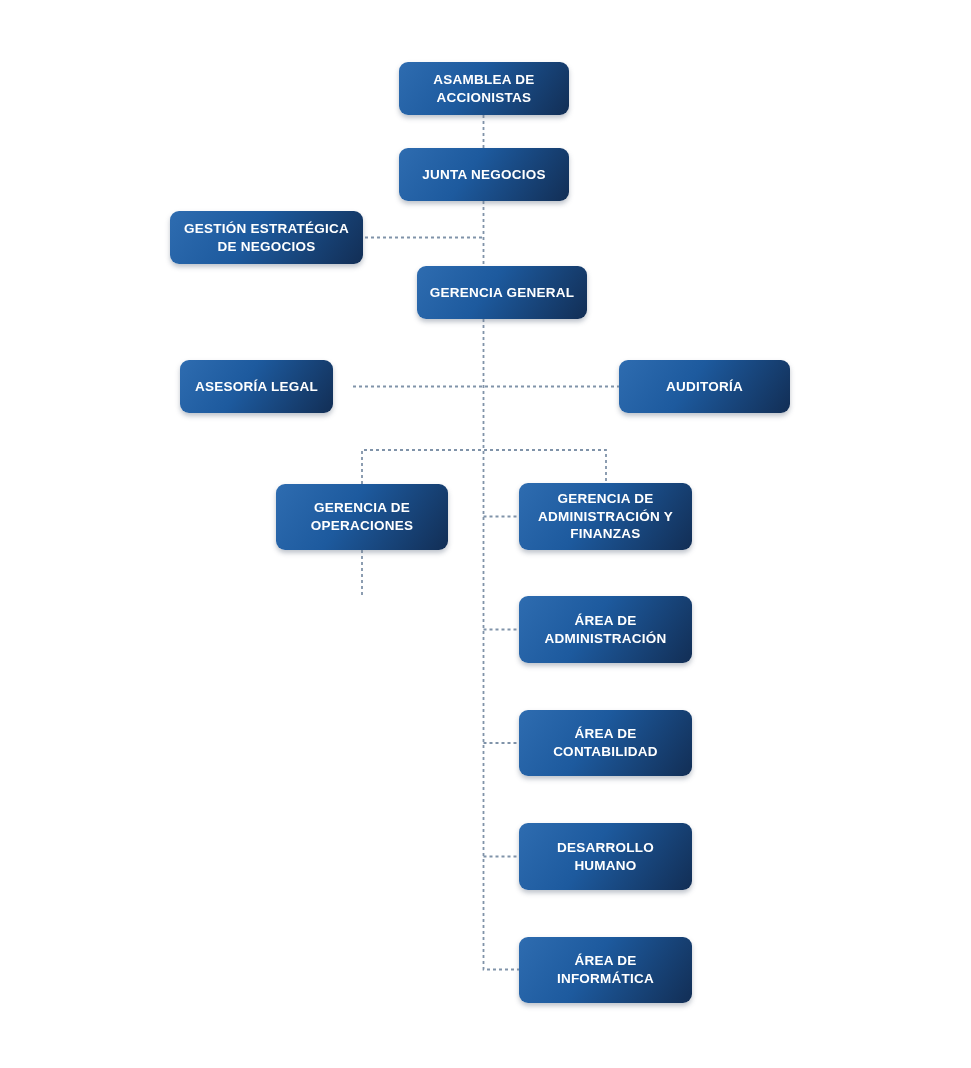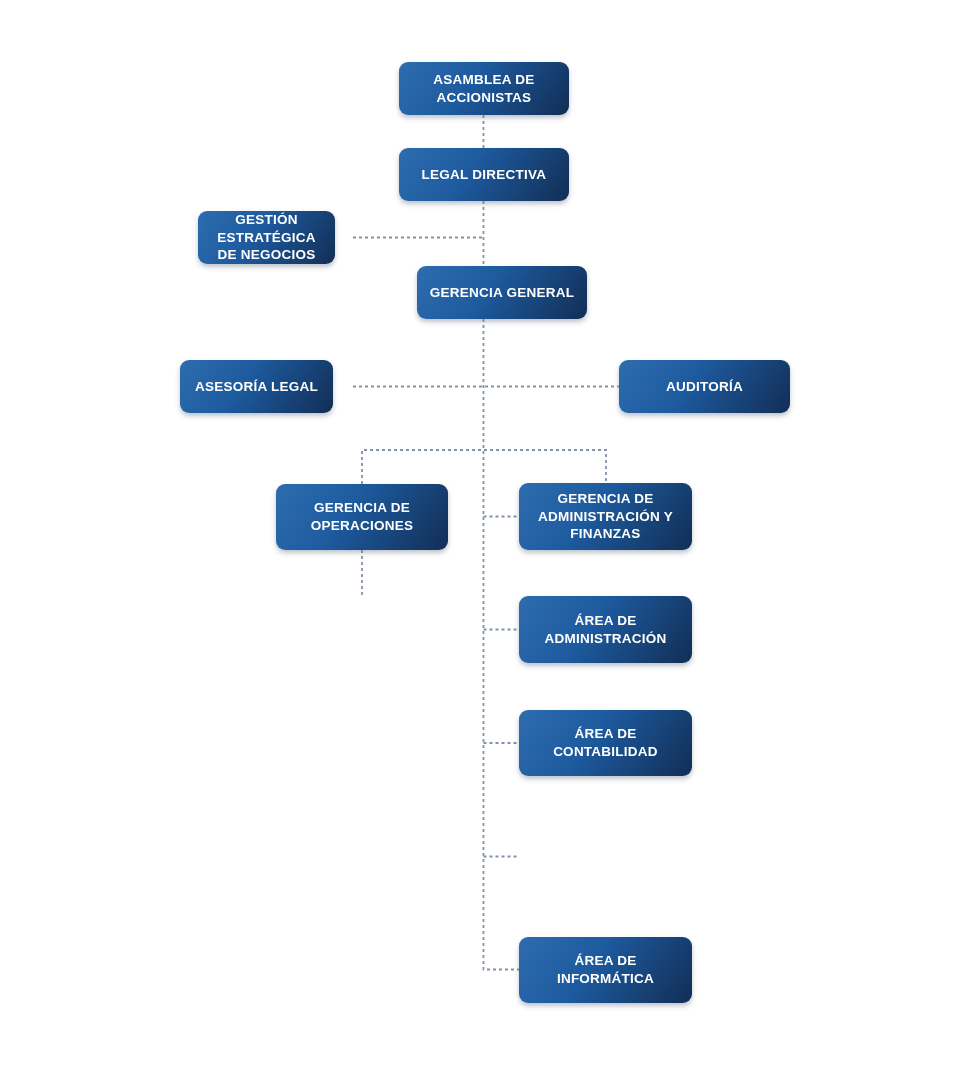--- a/index.html
+++ b/index.html
@@ -42,21 +42,21 @@
     white-space: pre-line;
     border-radius: 9px;
     background: linear-gradient(125deg, var(--node-start, #2e6cb0) 0%, #1d5a9e 42%, var(--node-end, #122e55) 100%);
     box-shadow: 0 3px 5px rgba(110, 122, 140, 0.45);
     padding: 2px 6px;
     box-sizing: border-box;
   }
   
   .n-asamblea      { left: 399px; top: 62px;  width: 170px; height: 53px; }
   .n-junta         { left: 399px; top: 148px; width: 170px; height: 53px; }
-  .n-gestion       { left: 198px; top: 211px; width: 137px; height: 53px; text-align: center; }
+  .n-gestion       { left: 170px; top: 211px; width: 193px; height: 53px; text-align: center; }
   .n-gerencia-gral { left: 399px; top: 266px; width: 170px; height: 53px; margin-left: 18px; }
   .n-asesoria      { left: 180px; top: 360px; width: 153px; height: 53px; }
   .n-auditoria     { left: 619px; top: 360px; width: 171px; height: 53px; }
   .n-operaciones   { left: 276px; top: 484px; width: 172px; height: 66px; }
   .n-admon-fin     { left: 519px; top: 483px; width: 173px; height: 67px; }
   .n-estaciones    { left: 276px; top: 597px; width: 172px; height: 66px; }
   .n-area-admon    { left: 519px; top: 596px; width: 173px; height: 67px; }
   .n-contabilidad  { left: 519px; top: 710px; width: 173px; height: 66px; }
   .n-desarrollo    { left: 519px; top: 823px; width: 173px; height: 67px; }
   .n-informatica   { left: 519px; top: 937px; width: 173px; height: 66px; }
@@ -75,31 +75,33 @@
     <path d="M362 484 V450 H606 V483"></path>
     <path d="M362 550 V597"></path>
     <path d="M483.5 516.5 H519"></path>
     <path d="M483.5 629.5 H519"></path>
     <path d="M483.5 743 H519"></path>
     <path d="M483.5 856.5 H519"></path>
   </svg>
 
   <div class="node n-asamblea">ASAMBLEA DE
 ACCIONISTAS</div>
-  <div class="node n-junta">LEGAL DIRECTIVA</div>
+  <div class="node n-junta">JUNTA NEGOCIOS</div>
   <div class="node n-gestion">GESTIÓN ESTRATÉGICA
 DE NEGOCIOS</div>
   <div class="node n-gerencia-gral">GERENCIA GENERAL</div>
   <div class="node n-asesoria">ASESORÍA LEGAL</div>
   <div class="node n-auditoria">AUDITORÍA</div>
   <div class="node n-operaciones">GERENCIA DE
 OPERACIONES</div>
   <div class="node n-admon-fin">GERENCIA DE
 ADMINISTRACIÓN Y
 FINANZAS</div>
   <div class="node n-area-admon">ÁREA DE
 ADMINISTRACIÓN</div>
   <div class="node n-contabilidad">ÁREA DE
 CONTABILIDAD</div>
+  <div class="node n-desarrollo">DESARROLLO
+HUMANO</div>
   <div class="node n-informatica">ÁREA DE
 INFORMÁTICA</div>
 
 </div>
 
 </body></html>

